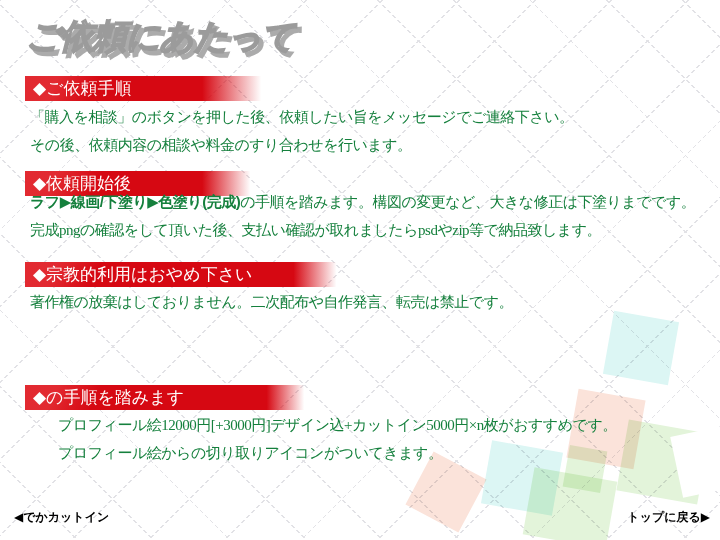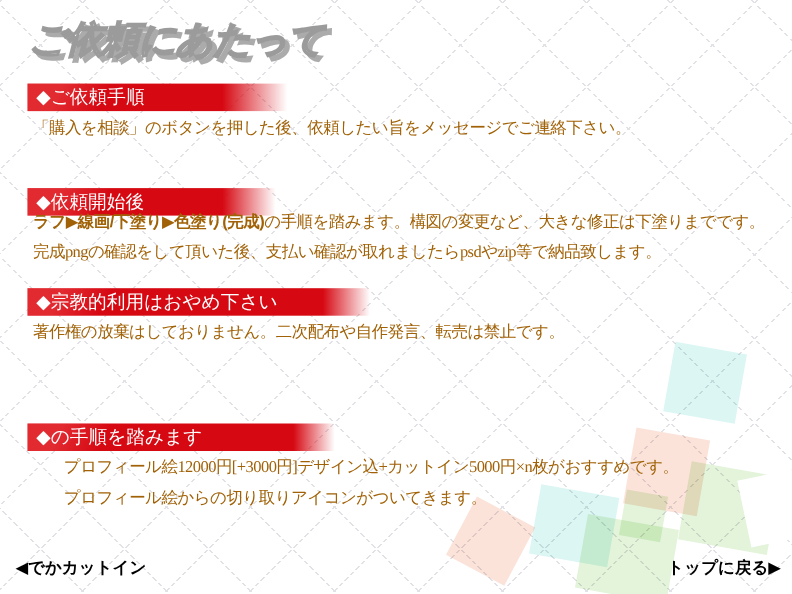--- a/index.html
+++ b/index.html
@@ -56,32 +56,32 @@
   .bar span{position:relative;}
   .bar.b1{background:linear-gradient(90deg,var(--accent-red,#d60812) 0 33%,rgba(214,8,18,0) 44%);top:76px;}
   .bar.b2{background:linear-gradient(90deg,var(--accent-red,#d60812) 0 33%,rgba(214,8,18,0) 42%);top:171px;}
   .bar.b3{background:linear-gradient(90deg,var(--accent-red,#d60812) 0 50%,rgba(214,8,18,0) 58%);top:262px;}
   .bar.b4{background:linear-gradient(90deg,var(--accent-red,#d60812) 0 45%,rgba(214,8,18,0) 52%);top:385px;}
 
   
   .body-block{
     position:absolute;left:30px;z-index:2;
     font-family:"Liberation Serif","DejaVu Serif",serif;
-    font-size:15px;letter-spacing:-0.5px;line-height:27.5px;color:#a16207;
+    font-size:15px;letter-spacing:-0.5px;line-height:27.5px;color:#15803d;
     white-space:nowrap;
   }
   .body-block .lead{
     font-family:"Liberation Sans","DejaVu Sans",sans-serif;
     font-weight:700;letter-spacing:-0.5px;
   }
   .bb1{top:104px;} .bb2{top:188px;} .bb3{top:289px;} .bb4{top:412px;margin-left:28px;}
 
   
   .footer-nav{position:absolute;z-index:2;top:504px;left:0;width:720px;height:26px;
-    font-weight:700;font-size:15px;line-height:26px;color:#000;}
+    font-weight:700;font-size:12px;line-height:26px;color:#000;}
   .nav-prev{position:absolute;left:14px;cursor:pointer;white-space:nowrap;}
   .nav-next{position:absolute;right:10px;cursor:pointer;white-space:nowrap;}
 </style>
 </head>
 <body>
 
 <div class="bg-pattern"></div>
 
 <div class="sq cyan sq1"></div>
 <div class="sq green sq2"></div>
@@ -95,20 +95,21 @@
 <div class="title-wrap">
   <div class="title-layer shadow">ご依頼にあたって</div>
   <div class="title-layer front">ご依頼にあたって</div>
 </div>
 
 <div class="bar b1">
   <span>◆ご依頼手順</span>
 </div>
 <div class="body-block bb1">
   <div><span>「購入を相談」のボタンを押した後、依頼したい旨をメッセージでご連絡下さい。</span></div>
+  <div><span>その後、依頼内容の相談や料金のすり合わせを行います。</span></div>
 </div>
 
 <div class="bar b2">
   <span>◆依頼開始後</span>
 </div>
 <div class="body-block bb2">
   <div><span class="lead">ラフ▶線画/下塗り▶色塗り(完成)</span><span>の手順を踏みます。構図の変更など、大きな修正は下塗りまでです。</span></div>
   <div><span>完成pngの確認をして頂いた後、支払い確認が取れましたらpsdやzip等で納品致します。</span></div>
 </div>
 

